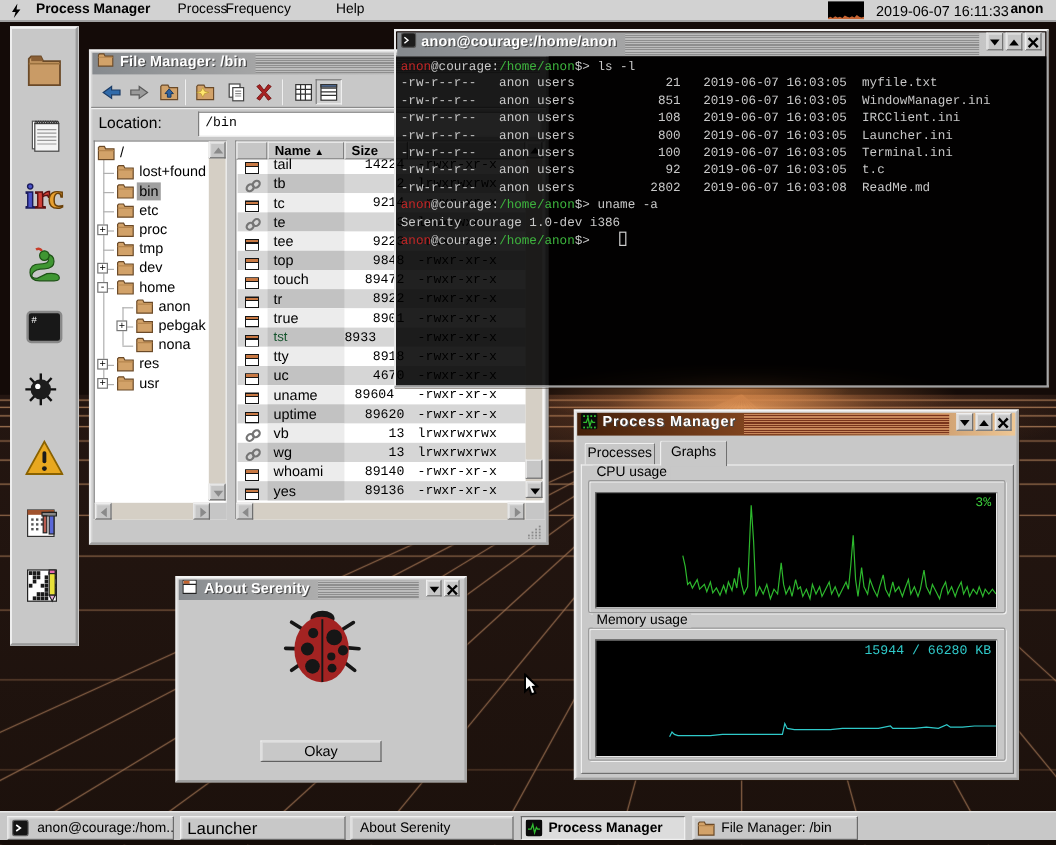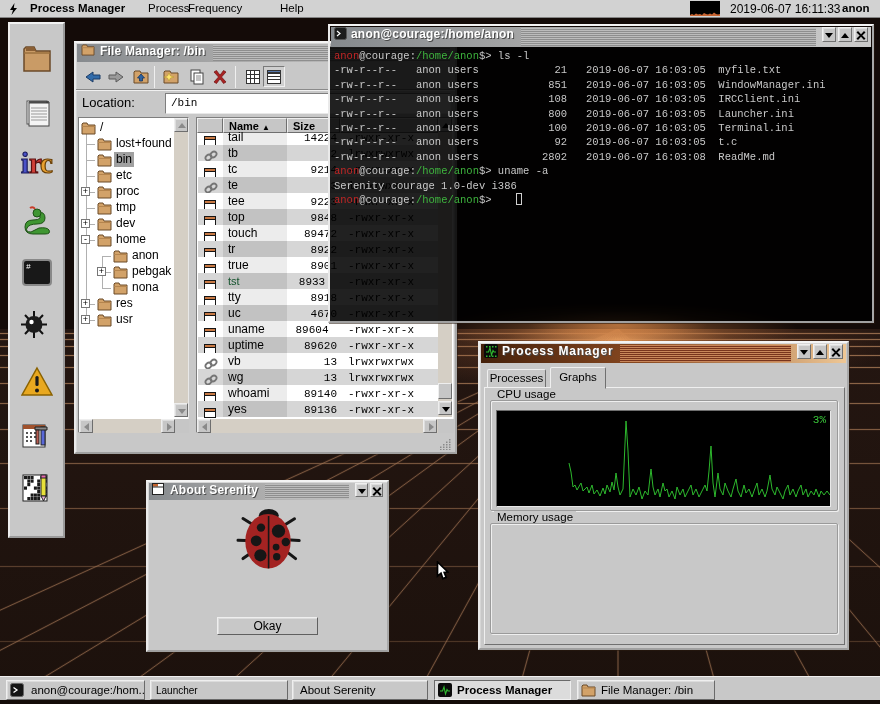--- a/index.html
+++ b/index.html
@@ -464,21 +464,21 @@
     <div class="abs mono" style="left:211px;top:216px;width:50px;text-align:right;font-size:11px;line-height:14px;color:#000">8901</div>
     <div class="abs mono" style="left:272px;top:216px;font-size:11px;line-height:14px;color:#000">-rwxr-xr-x</div>
     <div class="abs" style="left:122px;top:230px;width:240px;height:16px;background:#d6d6d6"></div>
     <div class="abs" style="left:147px;top:230px;width:64px;height:16px;background:#c2c2c2"></div>
     <div class="abs" style="left:128px;top:233px"><svg width="12" height="10" shape-rendering="crispEdges">
         <rect width="12" height="10" fill="#151515"></rect>
         <rect x="1" y="1" width="10" height="2" fill="#c87944"></rect>
         <rect x="1" y="4" width="10" height="5" fill="#fff"></rect>
       </svg></div>
     <div class="abs" style="left:152px;top:231px;font-size:11px;line-height:15px;color:#14532d">tst</div>
-    <div class="abs mono" style="left:211px;top:232px;width:50px;text-align:center;font-size:11px;line-height:14px;color:#000">8933</div>
+    <div class="abs mono" style="left:211px;top:232px;width:50px;text-align:left;font-size:11px;line-height:14px;color:#000">8933</div>
     <div class="abs mono" style="left:272px;top:232px;font-size:11px;line-height:14px;color:#000">-rwxr-xr-x</div>
     <div class="abs" style="left:122px;top:246px;width:240px;height:16px;background:#ffffff"></div>
     <div class="abs" style="left:147px;top:246px;width:64px;height:16px;background:#ececec"></div>
     <div class="abs" style="left:128px;top:249px"><svg width="12" height="10" shape-rendering="crispEdges">
         <rect width="12" height="10" fill="#151515"></rect>
         <rect x="1" y="1" width="10" height="2" fill="#c87944"></rect>
         <rect x="1" y="4" width="10" height="5" fill="#fff"></rect>
       </svg></div>
     <div class="abs" style="left:152px;top:247px;font-size:12px;line-height:15px;color:#000">tty</div>
     <div class="abs mono" style="left:211px;top:248px;width:50px;text-align:right;font-size:11px;line-height:14px;color:#000">8918</div>
@@ -703,32 +703,38 @@
     <div class="abs" style="left:10px;top:57px;width:348px;height:111px;border:1px solid #9a9a9a;box-shadow:1px 1px 0 #efefef, inset 1px 1px 0 #efefef;border-radius:2px;z-index:2"></div>
     <div class="abs" style="left:14px;top:45px;background:#c8c8c8;padding:0 3px;font-size:11.5px;z-index:3">CPU usage</div>
     <div class="abs" style="left:16px;top:67px;width:335px;height:97px;background:#000;border:1px solid;border-color:#6e6e6e #e8e8e8 #e8e8e8 #6e6e6e;z-index:3">
 <span class="mono" style="position:absolute;right:4px;top:3px;color:#3bcc3b;font-size:11px">3%</span>
 <svg width="333" height="95" style="position:absolute;left:0;top:0">
 <polyline fill="none" stroke="#2db82d" stroke-width="1" points="72,52 74,61 76,76 78,74 80,79 84,72 86,80 90,76 92,82 95,74 97,83 100,79 103,85 106,77 108,83 110,74 113,81 115,71 117,79 119,62 121,76 123,84 126,78 129,10 131,40 133,86 136,78 139,84 142,76 145,88 148,80 151,84 154,58 156,76 158,84 161,78 163,86 166,72 168,80 170,78 172,86 175,80 178,88 180,76 183,84 186,78 188,86 191,80 194,74 196,84 199,78 202,86 205,80 208,74 210,80 212,60 214,35 216,72 218,86 221,62 223,78 226,84 228,72 231,80 234,86 236,78 239,68 241,80 244,86 247,74 249,82 252,78 255,86 257,80 260,72 262,84 265,78 268,86 270,80 273,64 275,78 278,84 280,76 283,82 286,88 288,80 291,74 293,84 296,78 299,86 301,80 304,74 306,84 309,78 311,86 314,80 317,84 319,78 322,86 324,80 327,84 330,80 333,84"></polyline>
 </svg>
     </div>
     <div class="abs" style="left:10px;top:180px;width:348px;height:111px;border:1px solid #9a9a9a;box-shadow:1px 1px 0 #efefef, inset 1px 1px 0 #efefef;border-radius:2px;z-index:2"></div>
     <div class="abs" style="left:14px;top:168px;background:#c8c8c8;padding:0 3px;font-size:11.5px;z-index:3">Memory usage</div>
+    <div class="abs" style="left:16px;top:190px;width:335px;height:98px;background:#000;border:1px solid;border-color:#6e6e6e #e8e8e8 #e8e8e8 #6e6e6e;z-index:3">
+<span class="mono" style="position:absolute;right:4px;top:3px;color:#2fc9c9;font-size:11px">15944 / 66280 KB</span>
+<svg width="333" height="96" style="position:absolute;left:0;top:0">
+<polyline fill="none" stroke="#2fc9c9" stroke-width="1" points="61,80 63,76 65,78 68,79 75,79 85,79 95,79 105,78 115,78 125,78 140,78 155,78 157,69 159,73 165,74 175,74 185,74 195,74 205,73 215,73 225,73 235,73 245,71 247,73 255,73 265,73 275,72 285,73 292,70 295,72 305,72 315,71 325,71 333,71"></polyline>
+</svg>
+    </div>
   </div>
 
 <div class="abs" id="taskbar" style="left:0;top:676px;width:880px;height:24px;background:#c8c8c8;border-top:1px solid #efefef;">
     <div class="abs" style="left:6px;top:3px;width:139px;height:20px;background:#c8c8c8;border:1px solid;border-color:#efefef #6a6a6a #6a6a6a #efefef;box-shadow:inset 1px 1px 0 #dcdcdc;display:flex;align-items:center;overflow:hidden">
       <svg style="margin-left:3px;flex:none" width="14" height="14">
         <rect x="0.5" y="0.5" width="13" height="13" rx="2" fill="#151515" stroke="#666"></rect>
         <path d="M3.5 4.5 L7 7 L3.5 9.5" stroke="#fff" stroke-width="1.3" fill="none"></path>
       </svg>
       <span style="margin-left:7px;font-size:11.5px;white-space:nowrap">anon@courage:/hom...</span>
     </div>
     <div class="abs" style="left:150px;top:3px;width:138px;height:20px;background:#c8c8c8;border:1px solid;border-color:#efefef #6a6a6a #6a6a6a #efefef;box-shadow:inset 1px 1px 0 #dcdcdc;display:flex;align-items:center;overflow:hidden">
-      <span style="margin-left:5px;font-size:10px">Launcher</span>
+      <span style="margin-left:5px;font-size:14px">Launcher</span>
     </div>
     <div class="abs" style="left:292px;top:3px;width:136px;height:20px;background:#c8c8c8;border:1px solid;border-color:#efefef #6a6a6a #6a6a6a #efefef;box-shadow:inset 1px 1px 0 #dcdcdc;display:flex;align-items:center;overflow:hidden">
       <span style="margin-left:7px;font-size:11.5px">About Serenity</span>
     </div>
     <div class="abs" style="left:434px;top:3px;width:137px;height:20px;background:#dcdcdc;border:1px solid;border-color:#6a6a6a #efefef #efefef #6a6a6a;display:flex;align-items:center;overflow:hidden">
       <svg style="margin-left:3px;flex:none" width="14" height="14">
         <rect width="14" height="14" rx="2" fill="#0a0a0a"></rect>
         <path d="M2 8 L4.5 8 L6 4 L7.5 11 L9 6.5 L10 8 L12 8" stroke="#2fbb2f" stroke-width="1.1" fill="none"></path>
       </svg>
       <span style="margin-left:5px;font-size:11.5px;font-weight:bold;white-space:nowrap">Process Manager</span>

